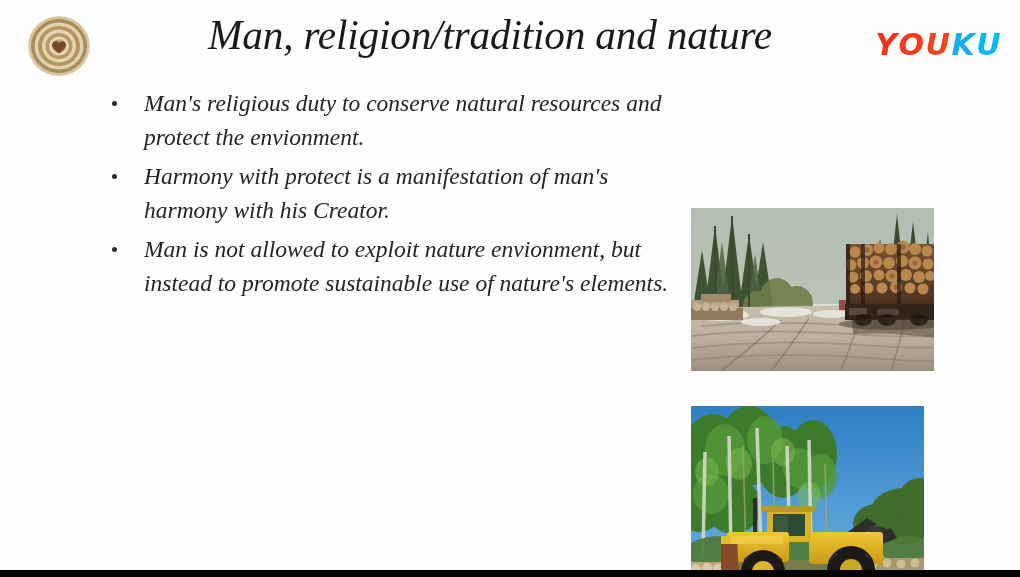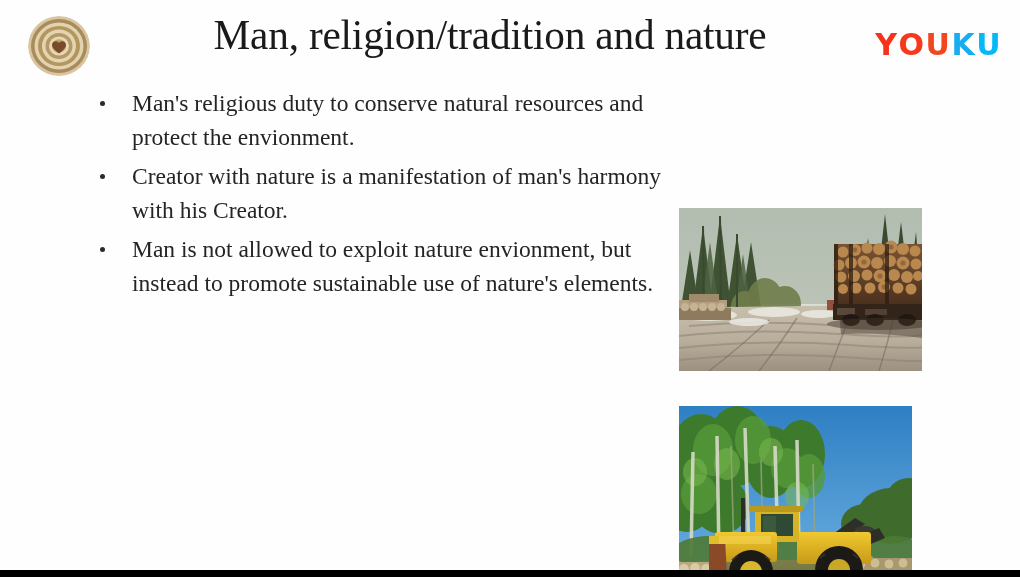--- a/index.html
+++ b/index.html
@@ -14,20 +14,21 @@
     overflow: hidden;
     font-family: "Liberation Serif", "DejaVu Serif", serif;
   }
 
   #slide {
     position: relative;
     width: 1020px;
     height: 577px;
     background: #fefefe;
     overflow: hidden;
+    font-style: italic;
   }
 
   
   #header {
     position: absolute;
     left: 0; top: 0;
     width: 1020px;
     height: 80px;
   }
 
@@ -71,21 +72,21 @@
   }
   #youku-logo .yk-y { color: #f6321a; }
   #youku-logo .yk-o { color: #f6391c; }
   #youku-logo .yk-u1 { color: #f1461f; }
   #youku-logo .yk-k { color: #17aef0; }
   #youku-logo .yk-u2 { color: #05b9f7; }
 
   
   #content {
     position: absolute;
-    left: 2px;
+    left: 14px;
     top: 80px;
     width: 924px;
     height: 490px;
   }
 
   #bullet-list {
     position: absolute;
     left: 88px;
     top: 7px;
     width: 580px;
@@ -193,21 +194,21 @@
 
   <div id="content">
 
     <ul id="bullet-list">
       <li>
         <span class="bullet-dot"></span>
         <span class="bullet-text">Man's religious duty to conserve natural resources and protect the envionment.</span>
       </li>
       <li>
         <span class="bullet-dot"></span>
-        <span class="bullet-text">Creator with nature is a manifestation of man's harmony with his Creator.</span>
+        <span class="bullet-text">Harmony with protect is a manifestation of man's harmony with his Creator.</span>
       </li>
       <li>
         <span class="bullet-dot"></span>
         <span class="bullet-text">Man is not allowed to exploit nature envionment, but instead to promote sustainable use of nature's elements.</span>
       </li>
     </ul>
 
     <div class="photo" id="photo-logging-truck">
       <svg viewBox="0 0 243 163" preserveAspectRatio="none" aria-hidden="true">
         <defs>

